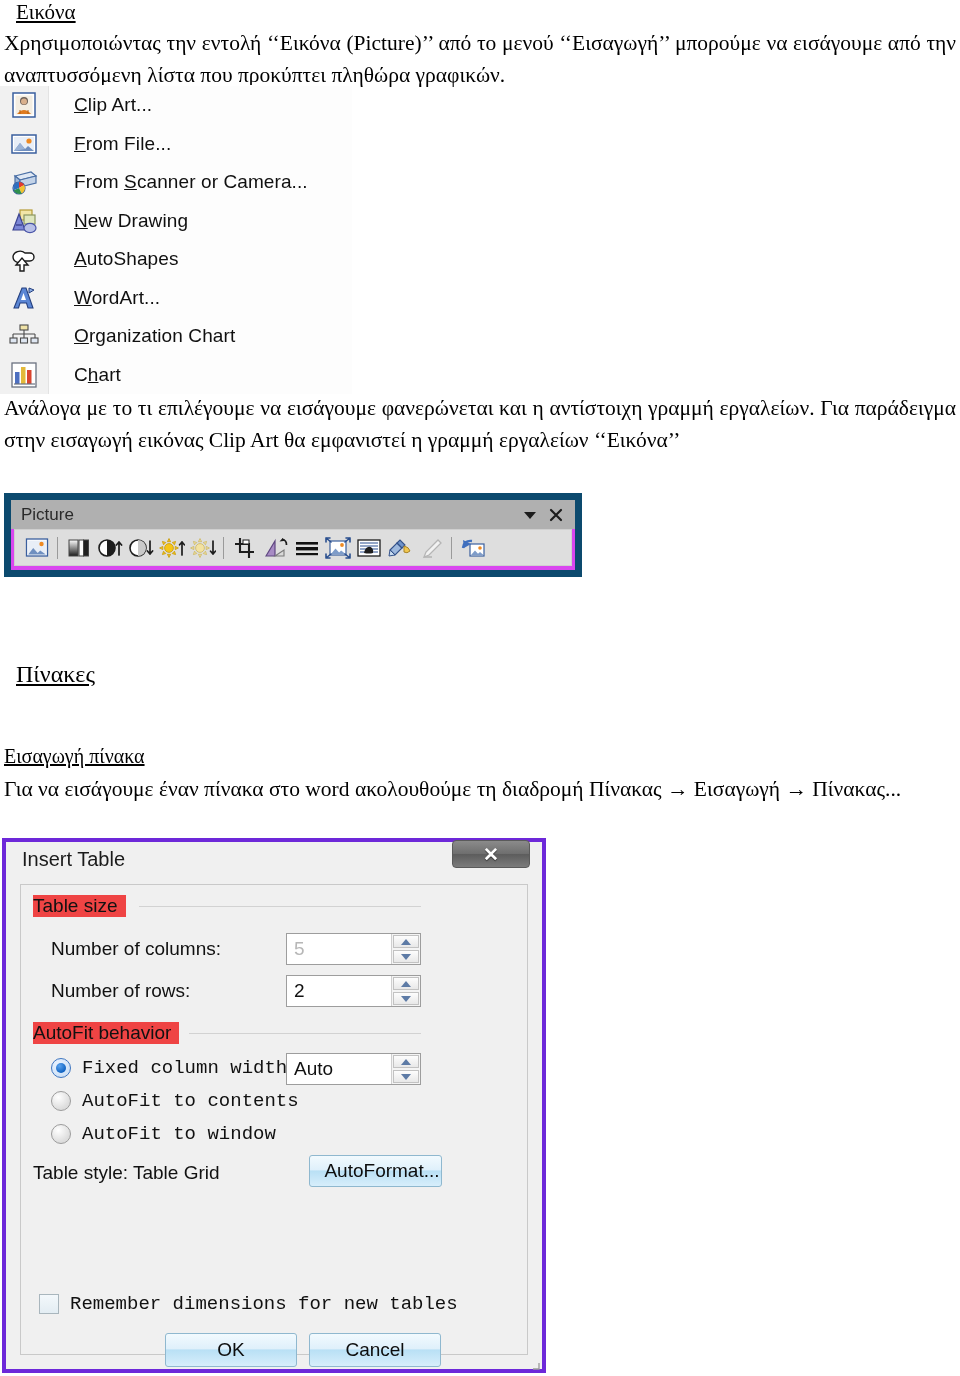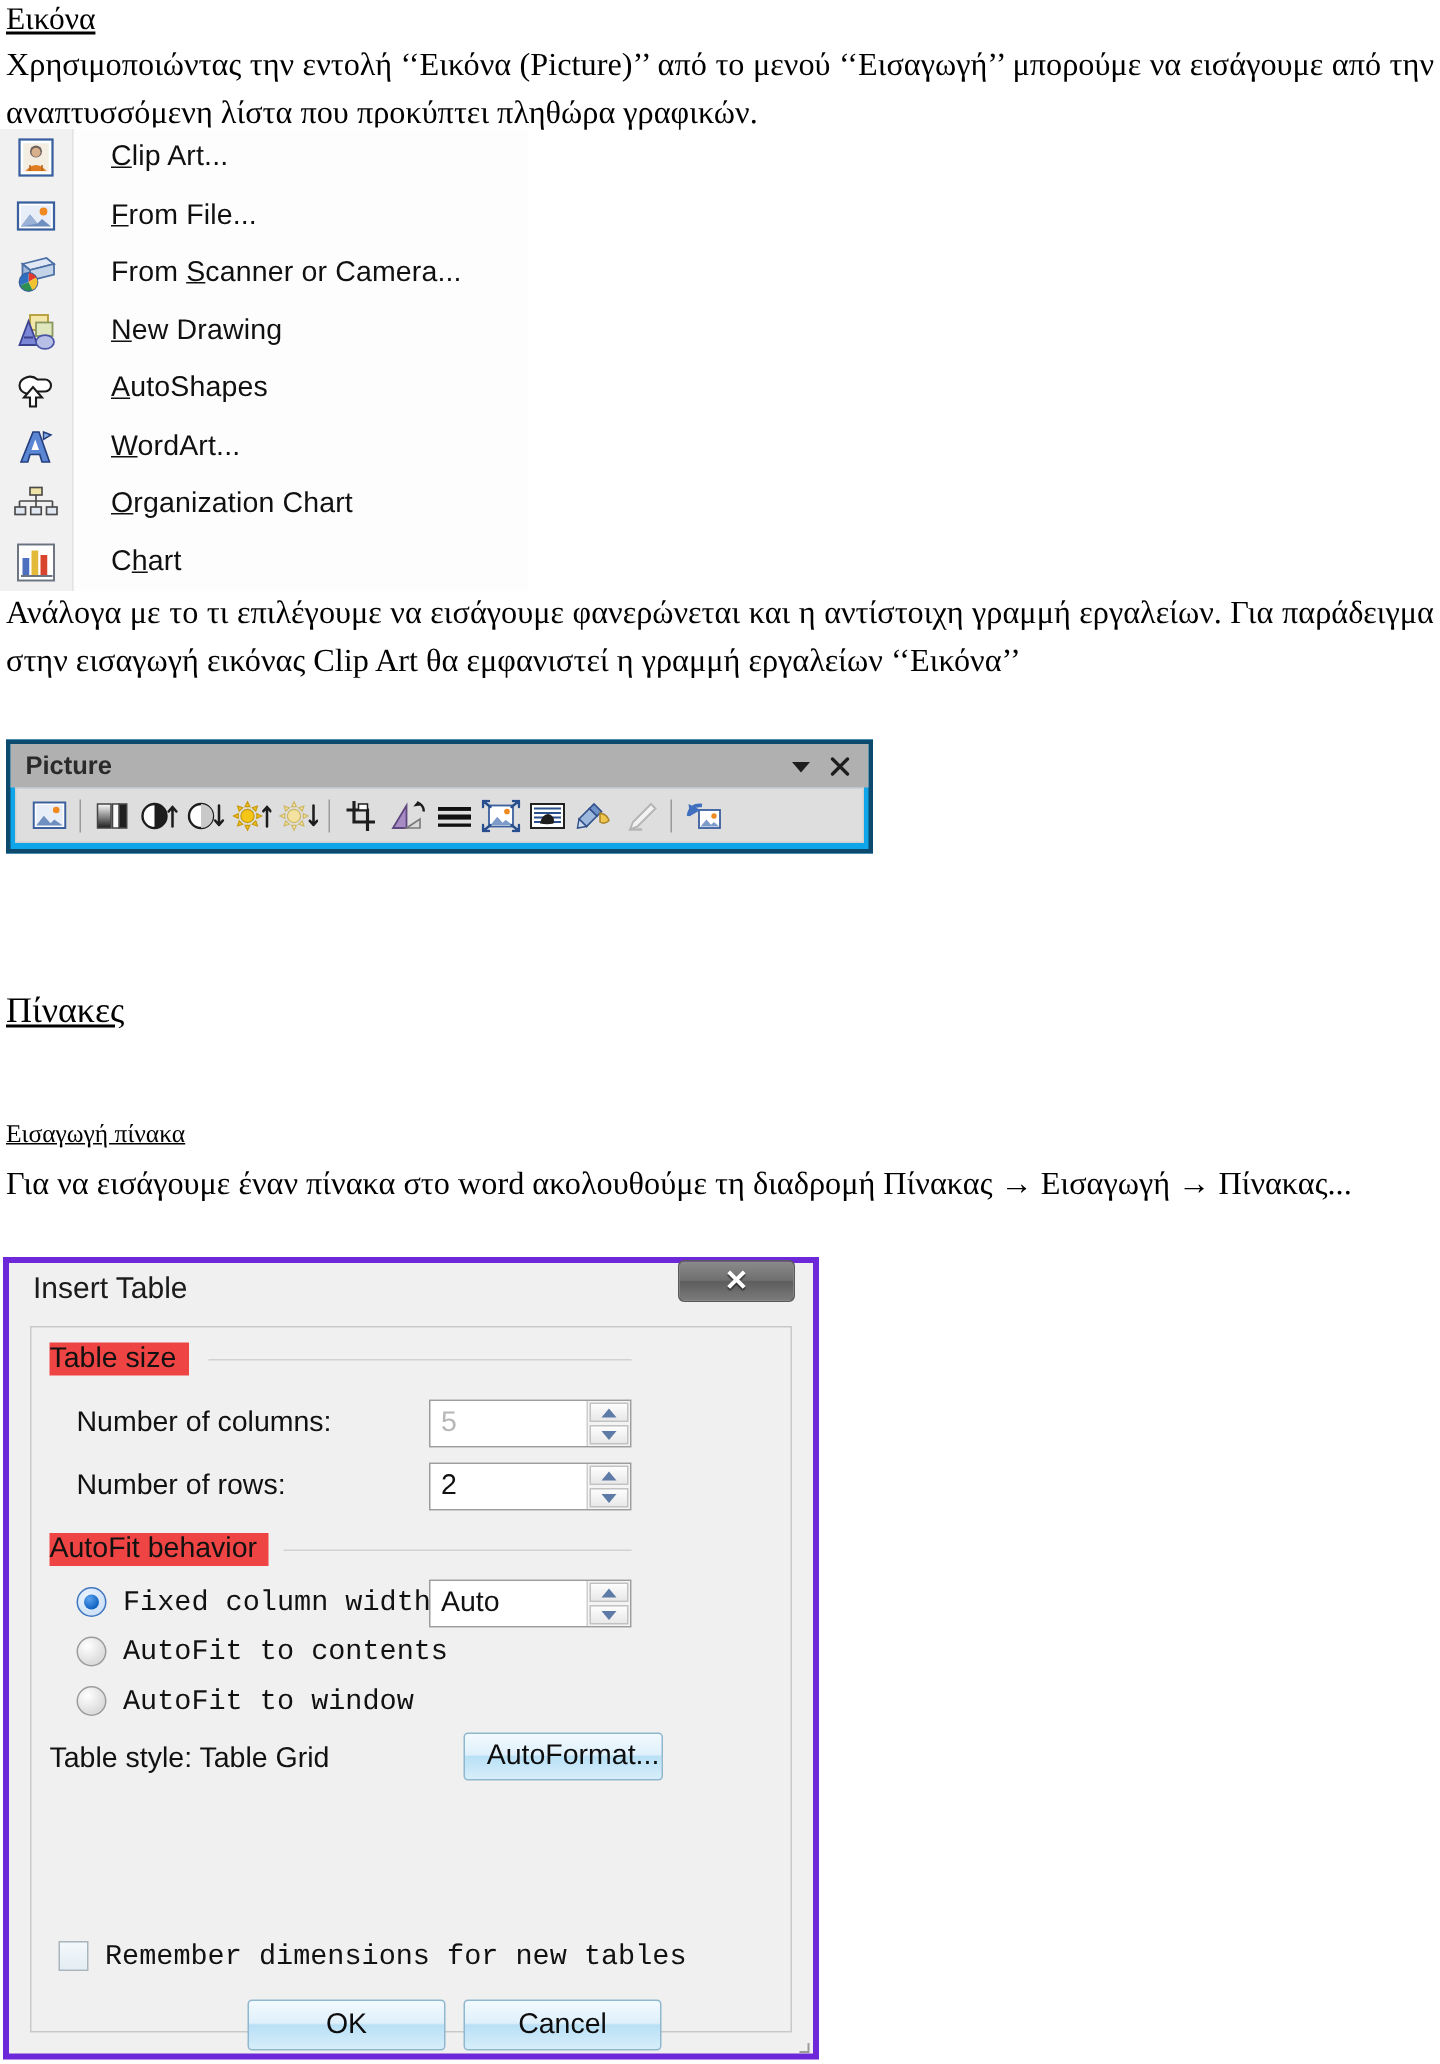--- a/index.html
+++ b/index.html
@@ -15,24 +15,25 @@
   
   .doc{position:absolute;left:0;top:0;width:960px;}
 
   .h-sec{
     font-family:"Liberation Serif", serif;
     font-size:21px;
     line-height:25px;
     text-decoration:underline;
     font-weight:400;
     white-space:nowrap;
+    margin-left:12px;
   }
   .h-sub{
     font-family:"Liberation Serif", serif;
-    font-size:17px;
+    font-size:20px;
     line-height:24px;
     text-decoration:underline;
     font-weight:400;
     white-space:nowrap;
   }
   .para{
     font-family:"Liberation Serif", serif;
     font-size:21.5px;
     line-height:32px;
     text-align:justify;
@@ -76,24 +77,23 @@
   }
   .menu-label u{text-decoration:underline;}
 
   
   .ic{width:30px;height:30px;position:relative;display:block;}
 
   
   .pic-toolbar{
     position:absolute;left:4px;top:493px;
     width:578px;
-    background:#0ea5e9;
-    border:3px solid #0c4a6e;
-    box-sizing:border-box;
-    font-weight:bold;
+    background:#d946ef;
+    border:7px solid #0c4a6e;
+    box-sizing:border-box;
   }
   .pt-title{
     height:29px;
     display:flex;align-items:center;
     background:#b0b0b0;
     padding:0 6px 0 10px;
   }
   .pt-title-text{
     font-family:"Liberation Sans", sans-serif;
     font-size:17px;color:#2a2a2a;flex:1;

